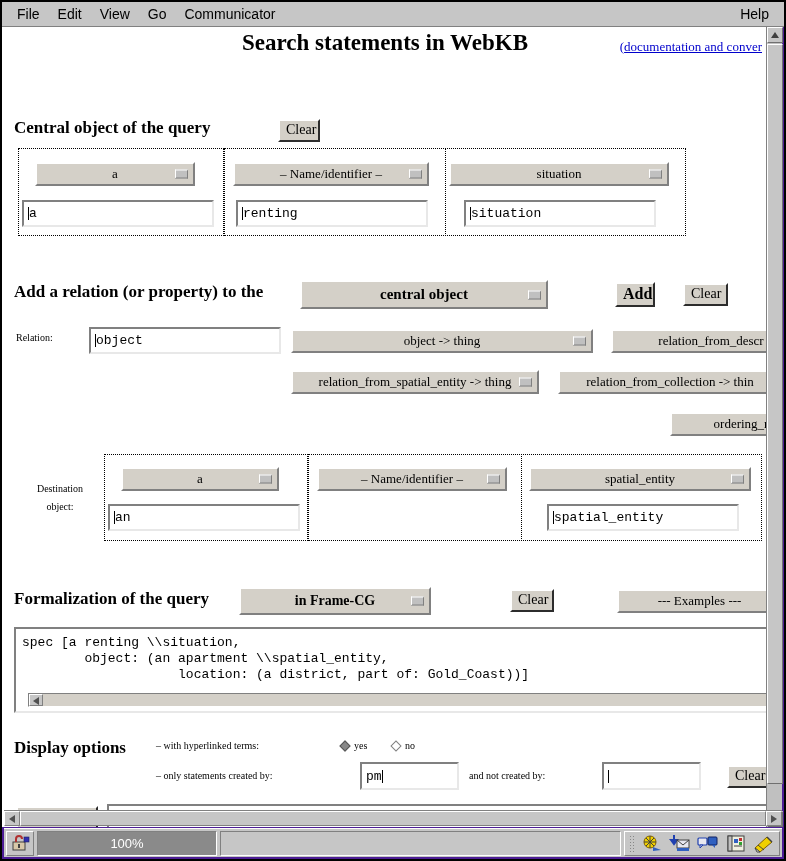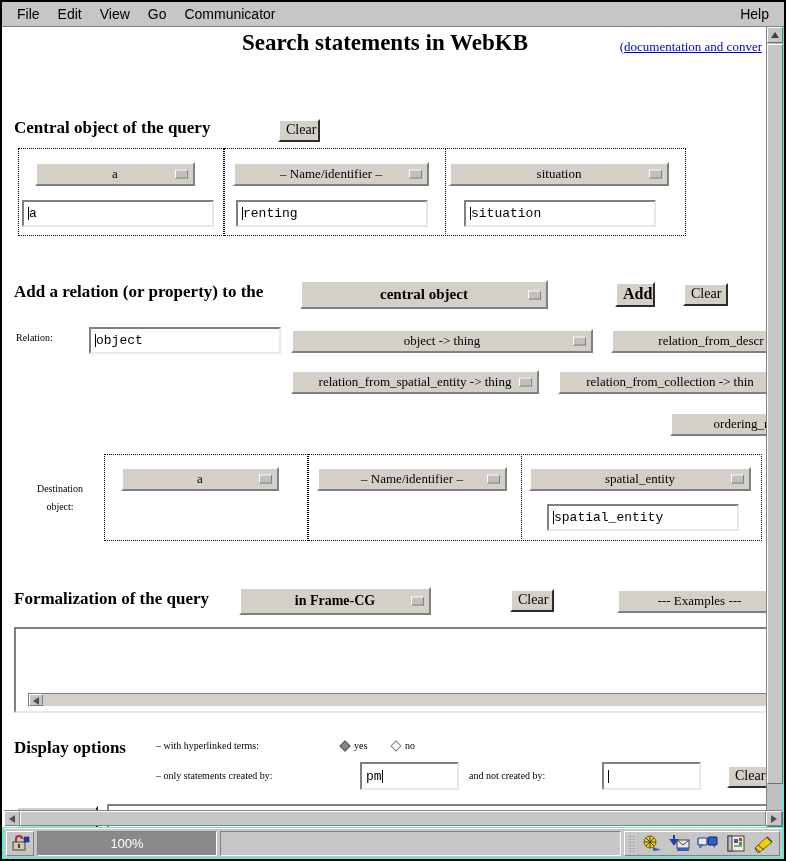--- a/index.html
+++ b/index.html
@@ -7,21 +7,21 @@
   html, body {
     margin: 0; padding: 0;
     width: 786px; height: 861px;
     overflow: hidden;
     background: #ffffff;
     font-family: "Liberation Serif", serif;
   }
   #app {
     position: relative;
     width: 786px; height: 861px;
-    background: #5eead4;
+    background: #4c1d95;
     border: 2px solid #000;
     overflow: hidden;
   }
 
   
   .menubar {
     position: absolute; left: 0; top: 0;
     width: 782px; height: 25px;
     background: #c6c6c6;
     border-bottom: 1px solid #808080;
@@ -425,39 +425,46 @@
     </div>
     <div class="sel" style="left:315px; top:440px; width:190px; height:24px;">
       <span>– Name/identifier –</span>
       <span class="arrow-box"></span>
     </div>
     <div class="sel" style="left:527px; top:440px; width:222px; height:24px;">
       <span>spatial_entity</span>
       <span class="arrow-box"></span>
     </div>
 
+    <div class="txt" style="left:106px; top:477px; width:192px; height:27px;">
+      <span class="caret"></span>
+        <span>an</span>
+    </div>
     <div class="txt" style="left:545px; top:477px; width:192px; height:27px;">
       <span class="caret"></span>
         <span>spatial_entity</span>
     </div>
 
     <div class="sec-label" style="position:absolute; left:12px; top:562px;">Formalization of the query</div>
 
     <div class="sel bold" style="left:237px; top:560px; width:192px; height:28px; font-size:14px;">
       <span>in Frame-CG</span>
       <span class="arrow-box"></span>
     </div>
 
     <div class="btn" style="position:absolute; left:508px; top:562px; width:44px;">Clear</div>
 
     <div class="sel" style="left:615px; top:562px; width:165px; height:24px;">
       <span>--- Examples ---</span>
     </div>
 
     <div class="ta-wrap" style="left:12px; top:600px; width:760px; height:86px;">
+      <div class="ta-text">spec [a renting \\situation,
+        object: (an apartment \\spatial_entity,
+                    location: (a district, part of: Gold_Coast))]</div>
       <div class="ta-hscroll">
         <div class="la">
             <i></i>
           </div>
       </div>
     </div>
 
     <div class="sec-label" style="position:absolute; left:12px; top:711px;">Display options</div>
 
     <div class="plain" style="position:absolute; left:154px; top:713px;text-align:center;">– with hyperlinked terms:</div>

